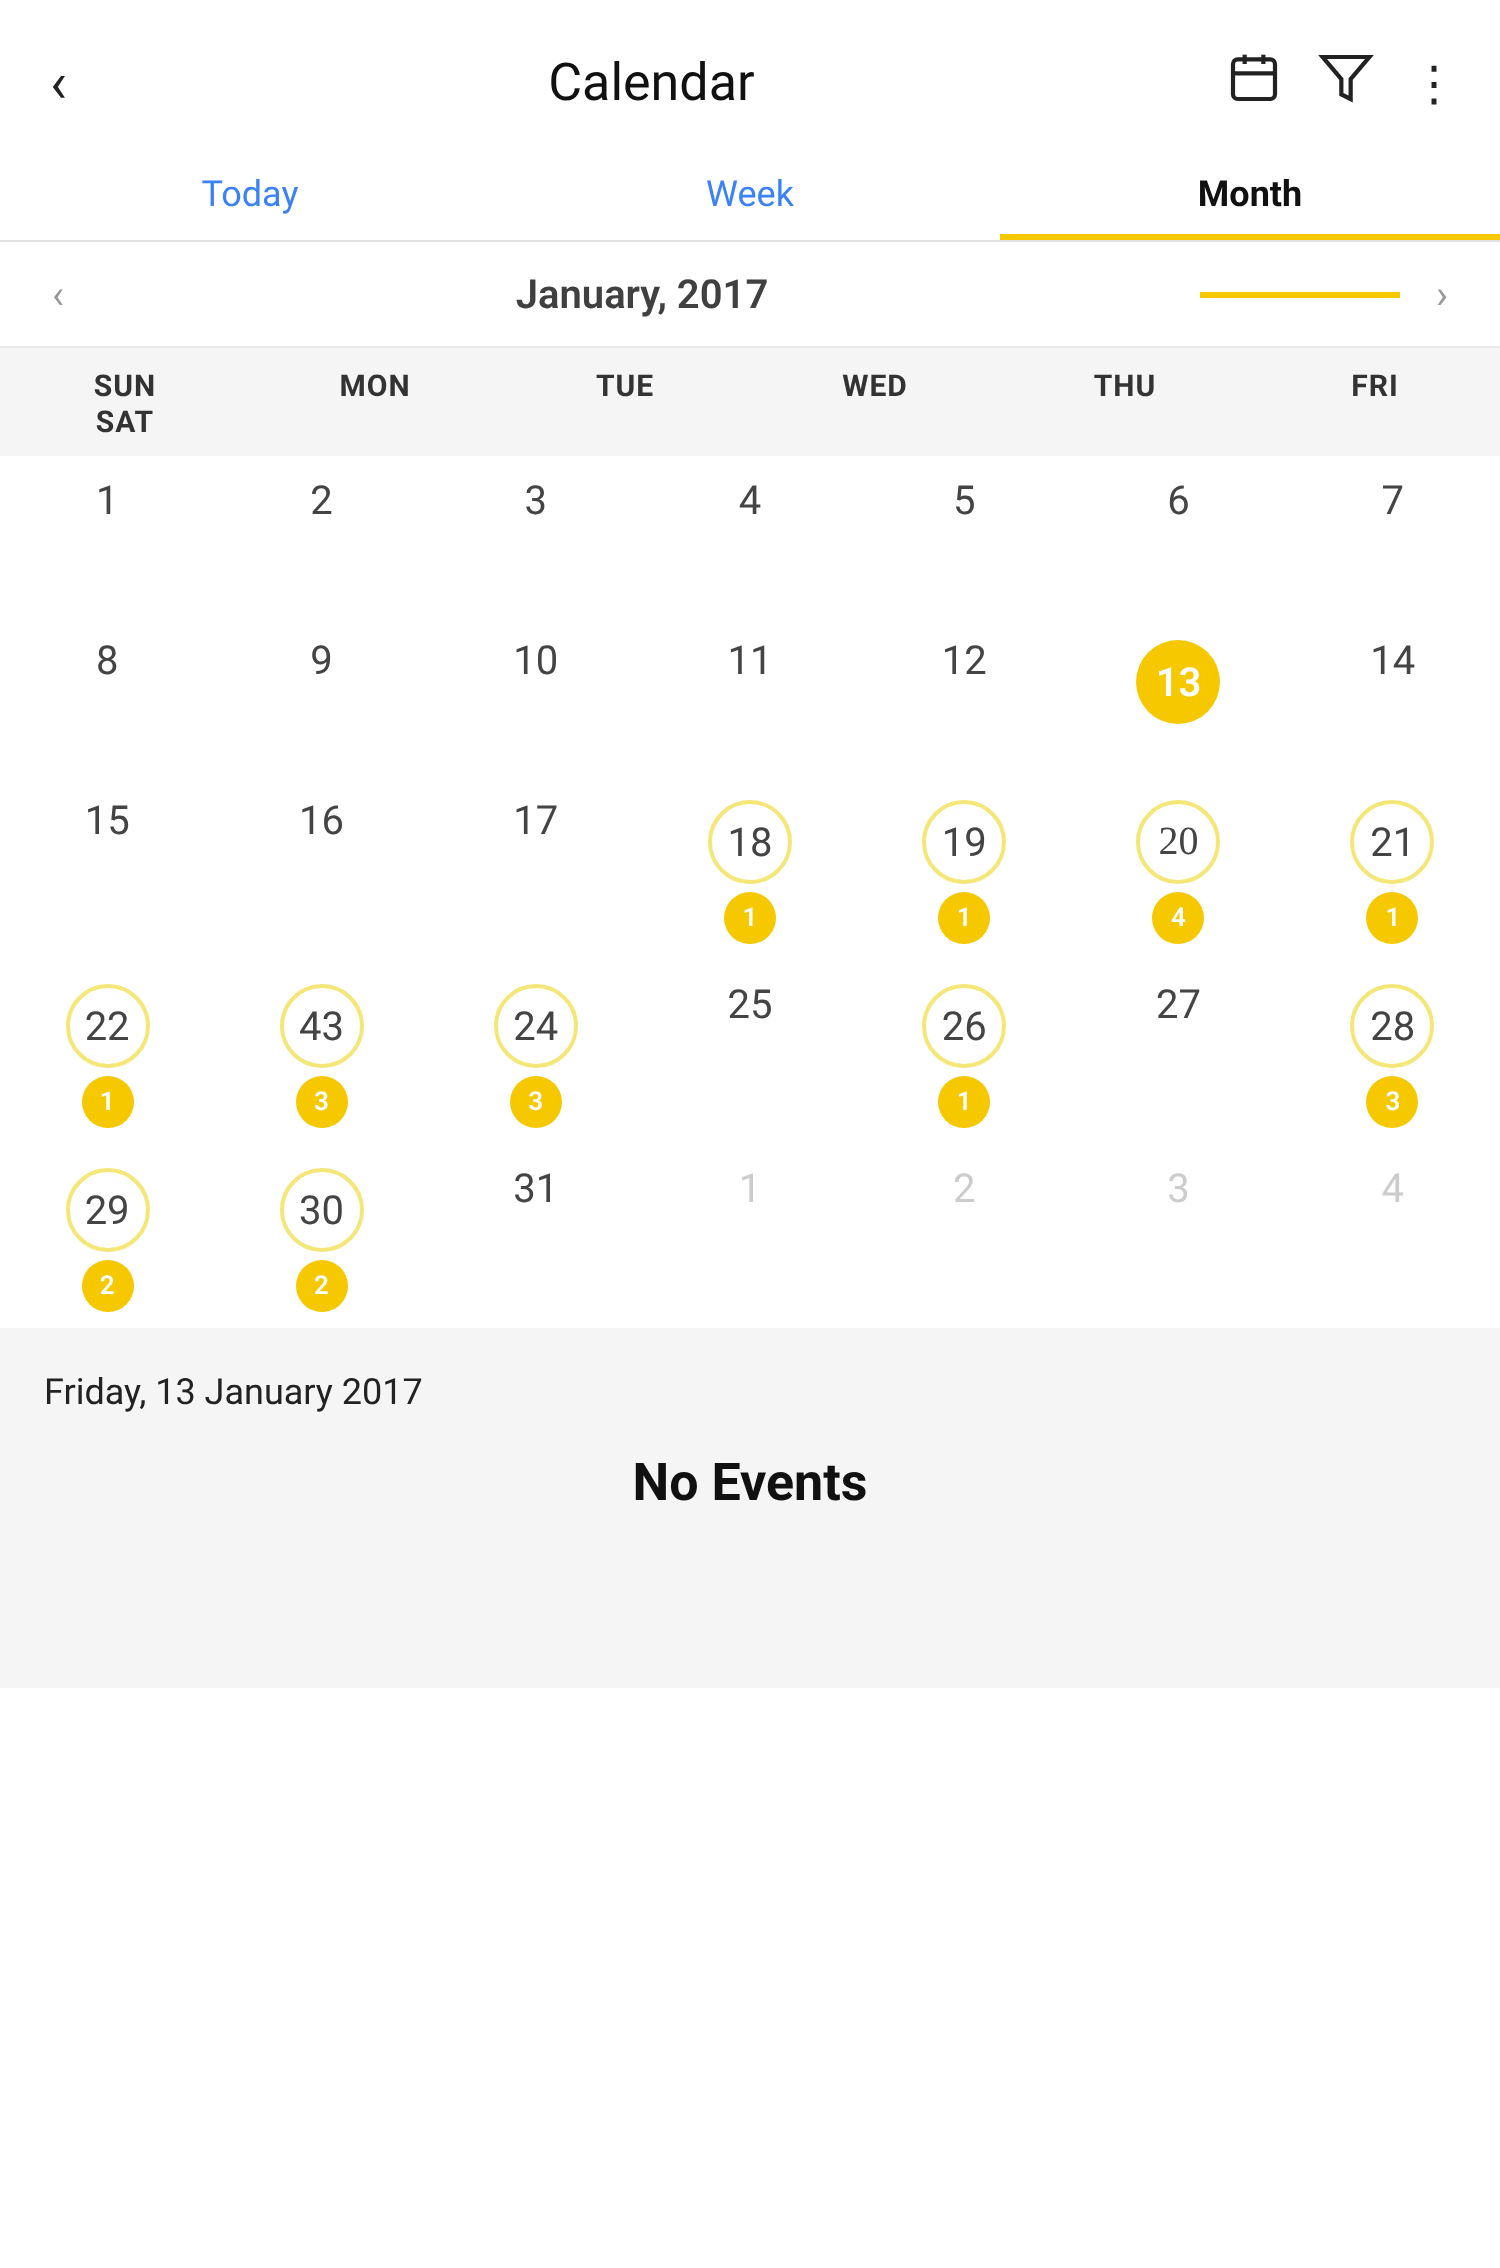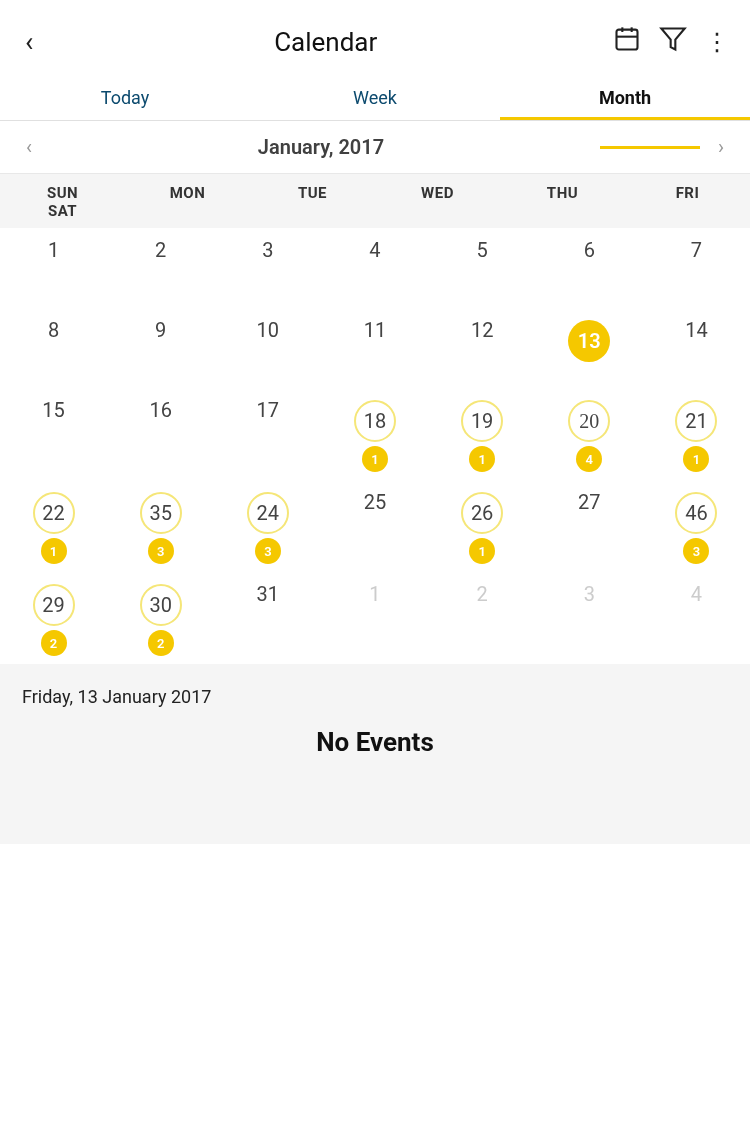--- a/index.html
+++ b/index.html
@@ -45,21 +45,21 @@
     .tabs {
       display: flex;
       border-bottom: 1px solid #e0e0e0;
       background: #fff;
     }
     .tab {
       flex: 1;
       text-align: center;
       padding: 14px 0 12px 0;
       font-size: 18px;
-      color: #0c4a6e;
+      color: #3b82f6;
       cursor: pointer;
       position: relative;
     }
     .tab.active {
       color: #111;
       font-weight: 700;
     }
     .tab.active::after {
       content: '';
       position: absolute;
@@ -331,39 +331,39 @@
     </div>
     <div class="calendar-cell cell-with-ring">
       <div class="cell-number current-month" style="border: 2px solid rgb(245, 230, 120); border-radius: 50%; width: 42px; height: 42px; display: flex; align-items: center; justify-content: center;">21</div>
       <div class="event-badge">1</div>
     </div>
     <div class="calendar-cell cell-with-ring">
       <div class="cell-number current-month" style="border: 2px solid rgb(245, 230, 120); border-radius: 50%; width: 42px; height: 42px; display: flex; align-items: center; justify-content: center;">22</div>
       <div class="event-badge">1</div>
     </div>
     <div class="calendar-cell cell-with-ring">
-      <div class="cell-number current-month" style="border: 2px solid rgb(245, 230, 120); border-radius: 50%; width: 42px; height: 42px; display: flex; align-items: center; justify-content: center;">35</div>
+      <div class="cell-number current-month" style="border: 2px solid rgb(245, 230, 120); border-radius: 50%; width: 42px; height: 42px; display: flex; align-items: center; justify-content: center;">43</div>
       <div class="event-badge">3</div>
     </div>
     <div class="calendar-cell cell-with-ring">
       <div class="cell-number current-month" style="border: 2px solid rgb(245, 230, 120); border-radius: 50%; width: 42px; height: 42px; display: flex; align-items: center; justify-content: center;">24</div>
       <div class="event-badge">3</div>
     </div>
     <div class="calendar-cell">
       <div class="cell-number current-month">25</div>
     </div>
     <div class="calendar-cell cell-with-ring">
       <div class="cell-number current-month" style="border: 2px solid rgb(245, 230, 120); border-radius: 50%; width: 42px; height: 42px; display: flex; align-items: center; justify-content: center;">26</div>
       <div class="event-badge">1</div>
     </div>
     <div class="calendar-cell">
       <div class="cell-number current-month">27</div>
     </div>
     <div class="calendar-cell cell-with-ring">
-      <div class="cell-number current-month" style="border: 2px solid rgb(245, 230, 120); border-radius: 50%; width: 42px; height: 42px; display: flex; align-items: center; justify-content: center;">46</div>
+      <div class="cell-number current-month" style="border: 2px solid rgb(245, 230, 120); border-radius: 50%; width: 42px; height: 42px; display: flex; align-items: center; justify-content: center;">28</div>
       <div class="event-badge">3</div>
     </div>
     <div class="calendar-cell cell-with-ring">
       <div class="cell-number current-month" style="border: 2px solid rgb(245, 230, 120); border-radius: 50%; width: 42px; height: 42px; display: flex; align-items: center; justify-content: center;">29</div>
       <div class="event-badge">2</div>
     </div>
     <div class="calendar-cell cell-with-ring">
       <div class="cell-number current-month" style="border: 2px solid rgb(245, 230, 120); border-radius: 50%; width: 42px; height: 42px; display: flex; align-items: center; justify-content: center;">30</div>
       <div class="event-badge">2</div>
     </div>

